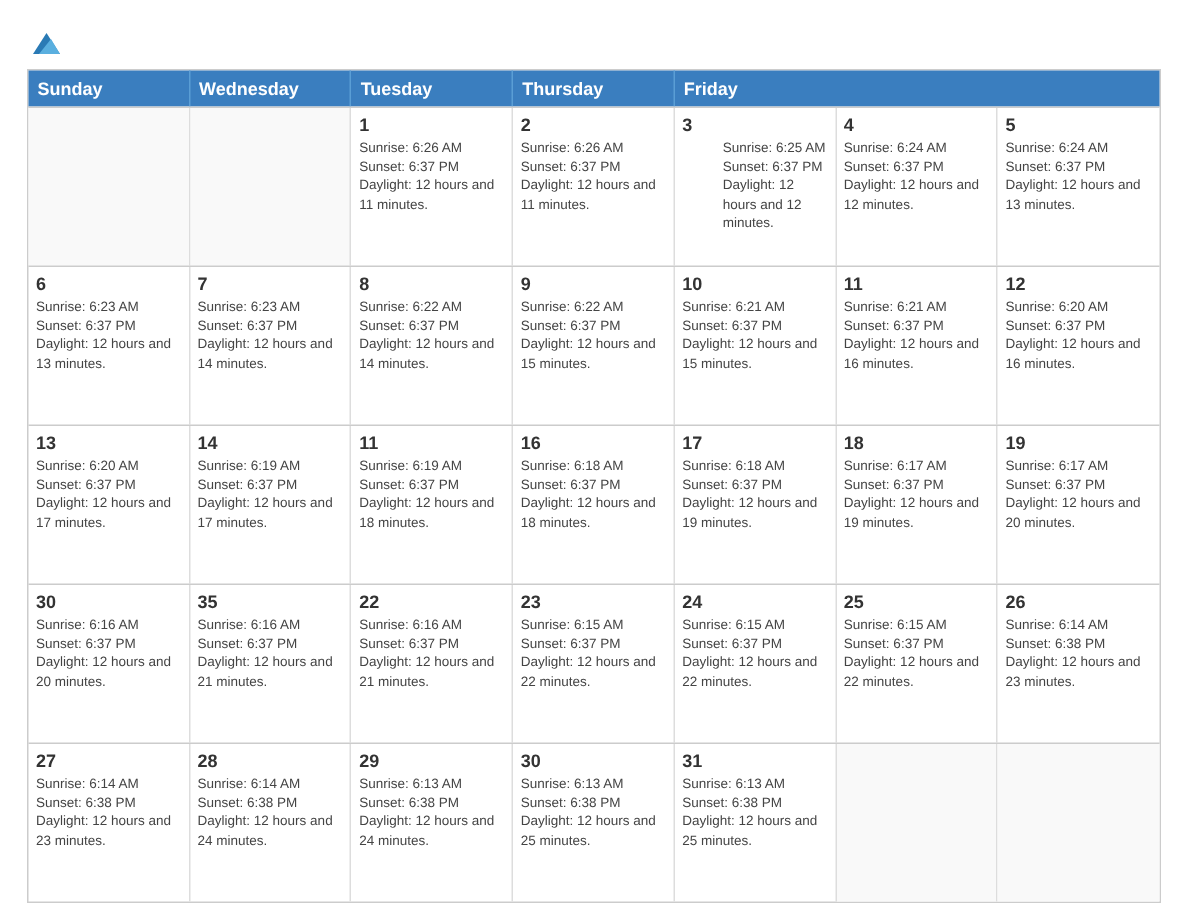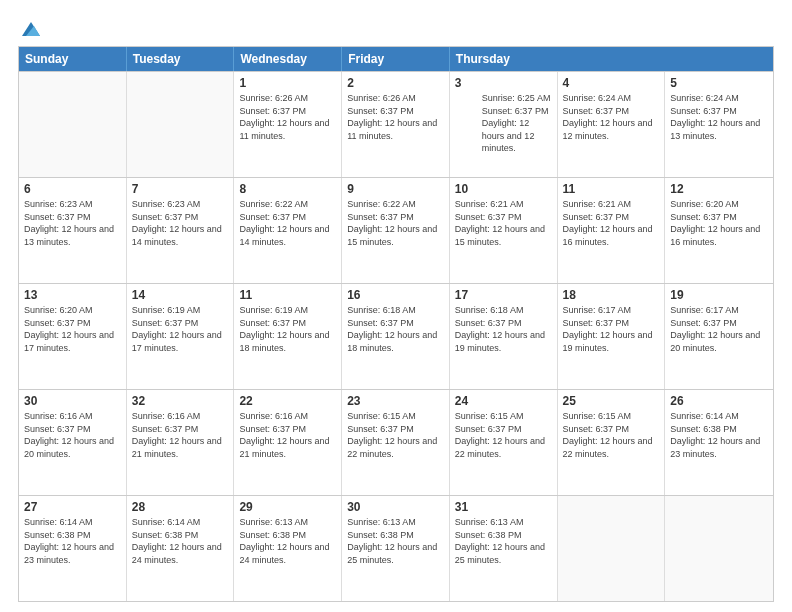--- a/index.html
+++ b/index.html
@@ -128,24 +128,24 @@
     </div>
     <div class="title-block">
       <div class="month-title"></div>
       <div class="subtitle"></div>
     </div>
   </div>
 
   <div class="calendar">
     <div class="cal-header-row">
     <div class="cal-header-cell">Sunday</div>
+        <div class="cal-header-cell">Wednesday</div>
         <div class="cal-header-cell">Tuesday</div>
-        <div class="cal-header-cell">Wednesday</div>
+        <div class="cal-header-cell">Thursday</div>
         <div class="cal-header-cell">Friday</div>
-        <div class="cal-header-cell">Thursday</div>
       </div>
     <div class="cal-body">
     <div class="cal-week">
           <div class="cal-cell empty"></div>
           <div class="cal-cell empty"></div>
           <div class="cal-cell">
             <span class="cal-day-num">1</span>
             <div class="cal-cell-text" style="white-space: pre-line;">Sunrise: 6:26 AM
 Sunset: 6:37 PM
 Daylight: 12 hours and 11 minutes.</div>
@@ -264,21 +264,21 @@
           </div>
         </div>
         <div class="cal-week">
           <div class="cal-cell">
             <span class="cal-day-num">30</span>
             <div class="cal-cell-text" style="white-space: pre-line;">Sunrise: 6:16 AM
 Sunset: 6:37 PM
 Daylight: 12 hours and 20 minutes.</div>
           </div>
           <div class="cal-cell">
-            <span class="cal-day-num">32</span>
+            <span class="cal-day-num">35</span>
             <div class="cal-cell-text" style="white-space: pre-line;">Sunrise: 6:16 AM
 Sunset: 6:37 PM
 Daylight: 12 hours and 21 minutes.</div>
           </div>
           <div class="cal-cell">
             <span class="cal-day-num">22</span>
             <div class="cal-cell-text" style="white-space: pre-line;">Sunrise: 6:16 AM
 Sunset: 6:37 PM
 Daylight: 12 hours and 21 minutes.</div>
           </div>

